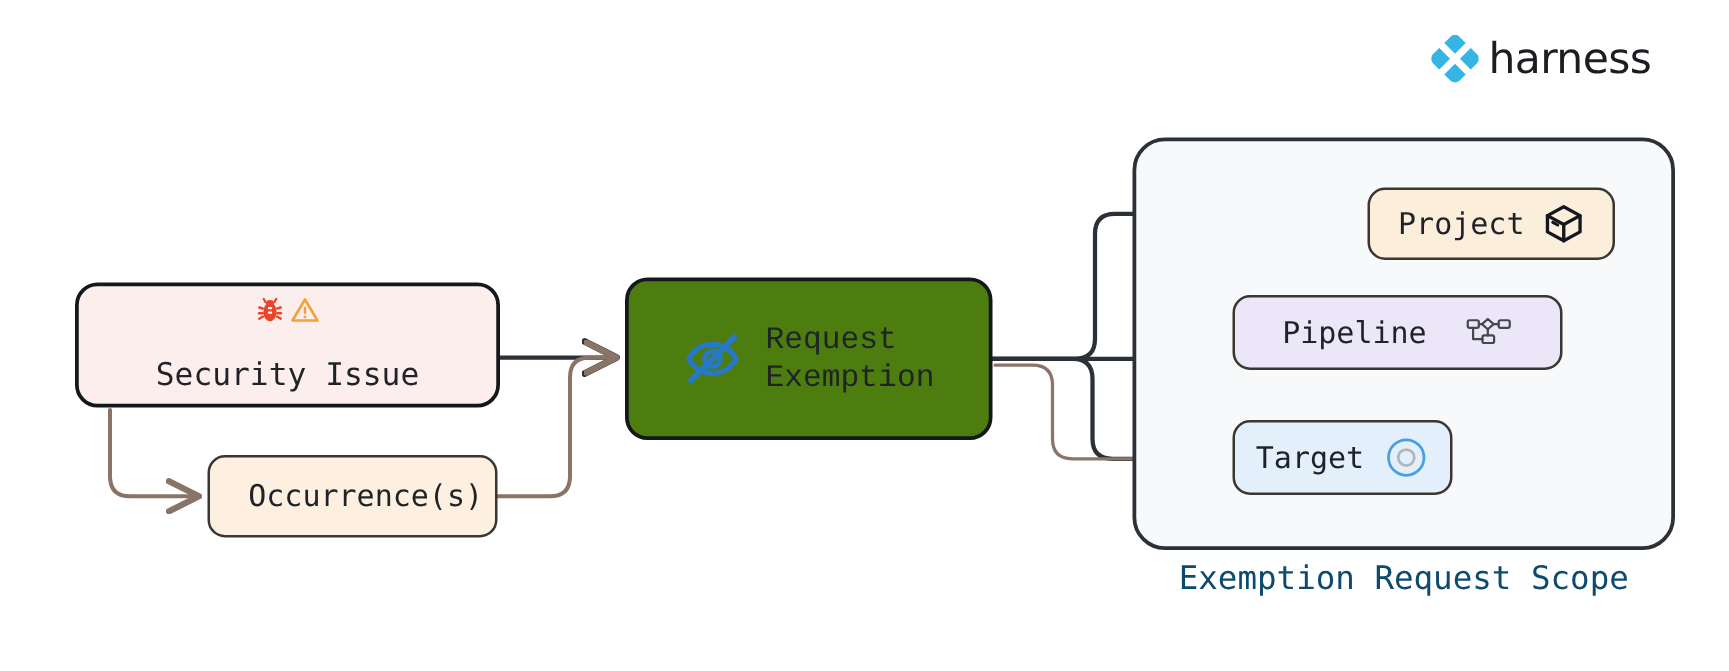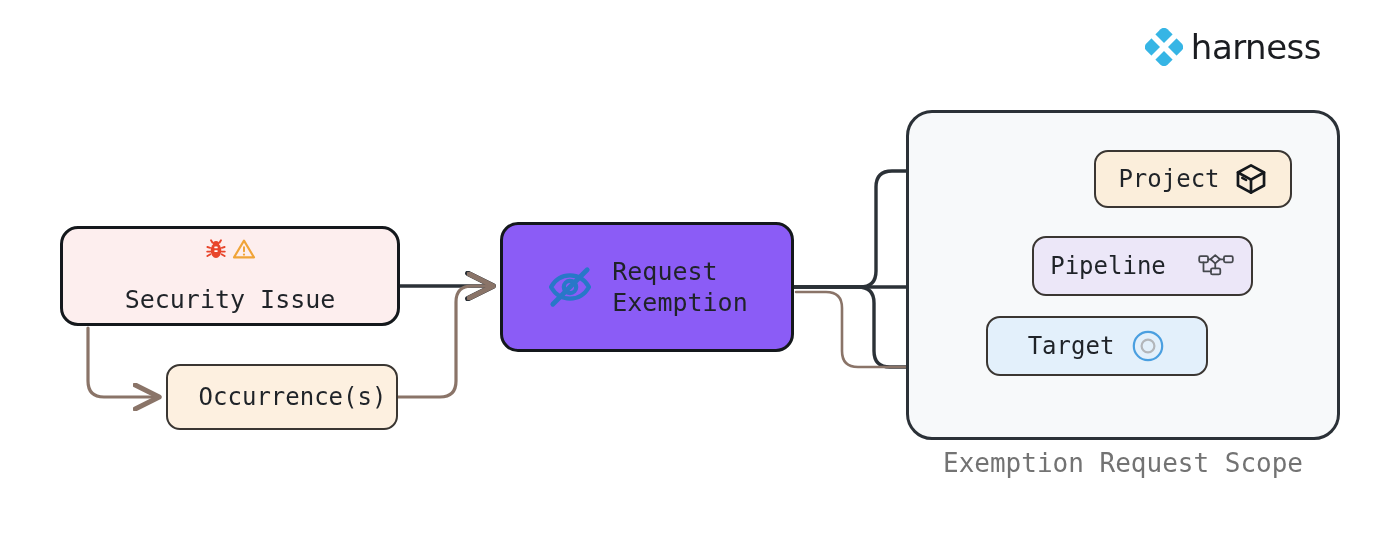--- a/index.html
+++ b/index.html
@@ -91,65 +91,65 @@
     border: 2.5px solid #3a3632;
     border-radius: 14px;
     padding-left: 21px;
   }
   #node-occurrence .node-label { font-size: 24px; }
 
   
   #node-request {
     left: 500px; top: 222px;
     width: 294px; height: 130px;
-    background: #8b5cf6;
+    background: #4d7c0f;
     border: 3px solid #14181c;
     border-radius: 18px;
     gap: 18px;
+    font-family: Liberation Mono, monospace;
   }
   #node-request .node-label { font-size: 25px; text-align: left; }
 
   
   #scope-box {
     position: absolute;
     left: 906px; top: 110px;
     width: 434px; height: 330px;
     background: #f7f9fa;
     border: 3px solid #2b3137;
     border-radius: 26px;
     box-sizing: border-box;
   }
   #scope-label {
     position: absolute;
     left: 906px; top: 448px;
     width: 434px;
     text-align: center;
     font-size: 26px;
-    color: #737373;
+    color: #0c4a6e;
     white-space: pre;
   }
 
   #node-project {
     left: 1094px; top: 150px;
     width: 198px; height: 58px;
     background: #fbeedb;
     border: 2px solid #3a3632;
     gap: 14px;
   }
   #node-pipeline {
     left: 986px; top: 236px;
-    width: 221px; height: 60px;
+    width: 264px; height: 60px;
     background: #ece7f8;
     border: 2px solid #3a3632;
     gap: 31px;
-    margin-left: 46px;
   }
   #node-target {
-    left: 986px; top: 316px;
-    width: 222px; height: 60px;
+    left: 986px; top: 336px;
+    width: 176px; height: 60px;
     background: #e3f0fb;
     border: 2px solid #3a3632;
     gap: 16px;
   }
   #node-project .node-label,
   #node-pipeline .node-label,
   #node-target .node-label { font-size: 24px; }
 
   .node-icon { display: flex; align-items: center; justify-content: center; }
 </style>

